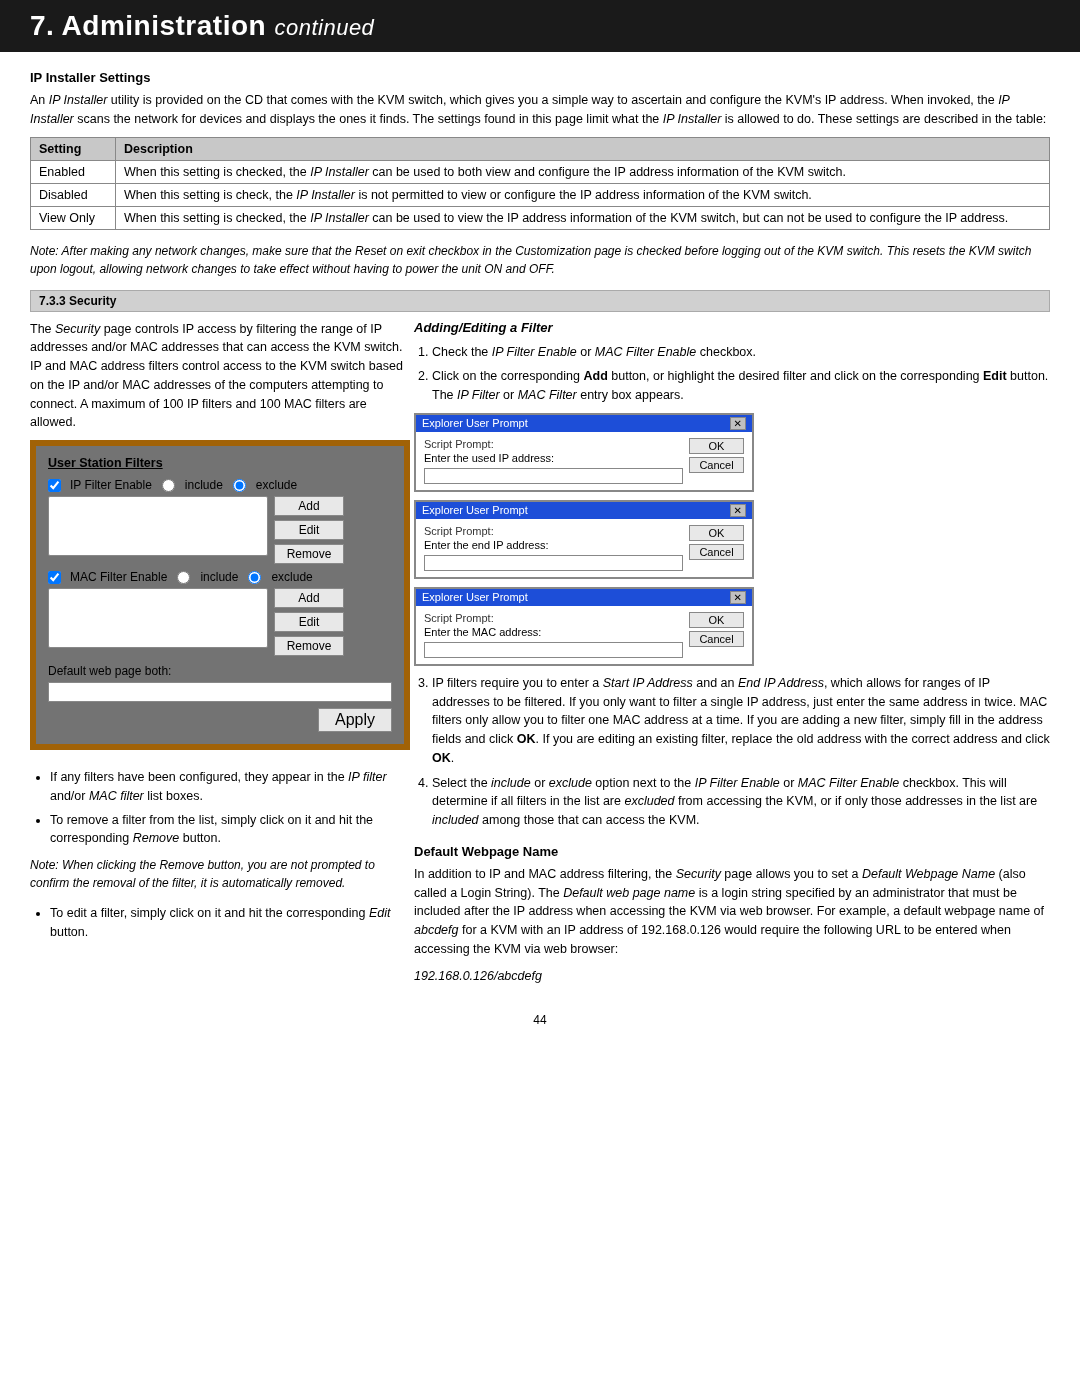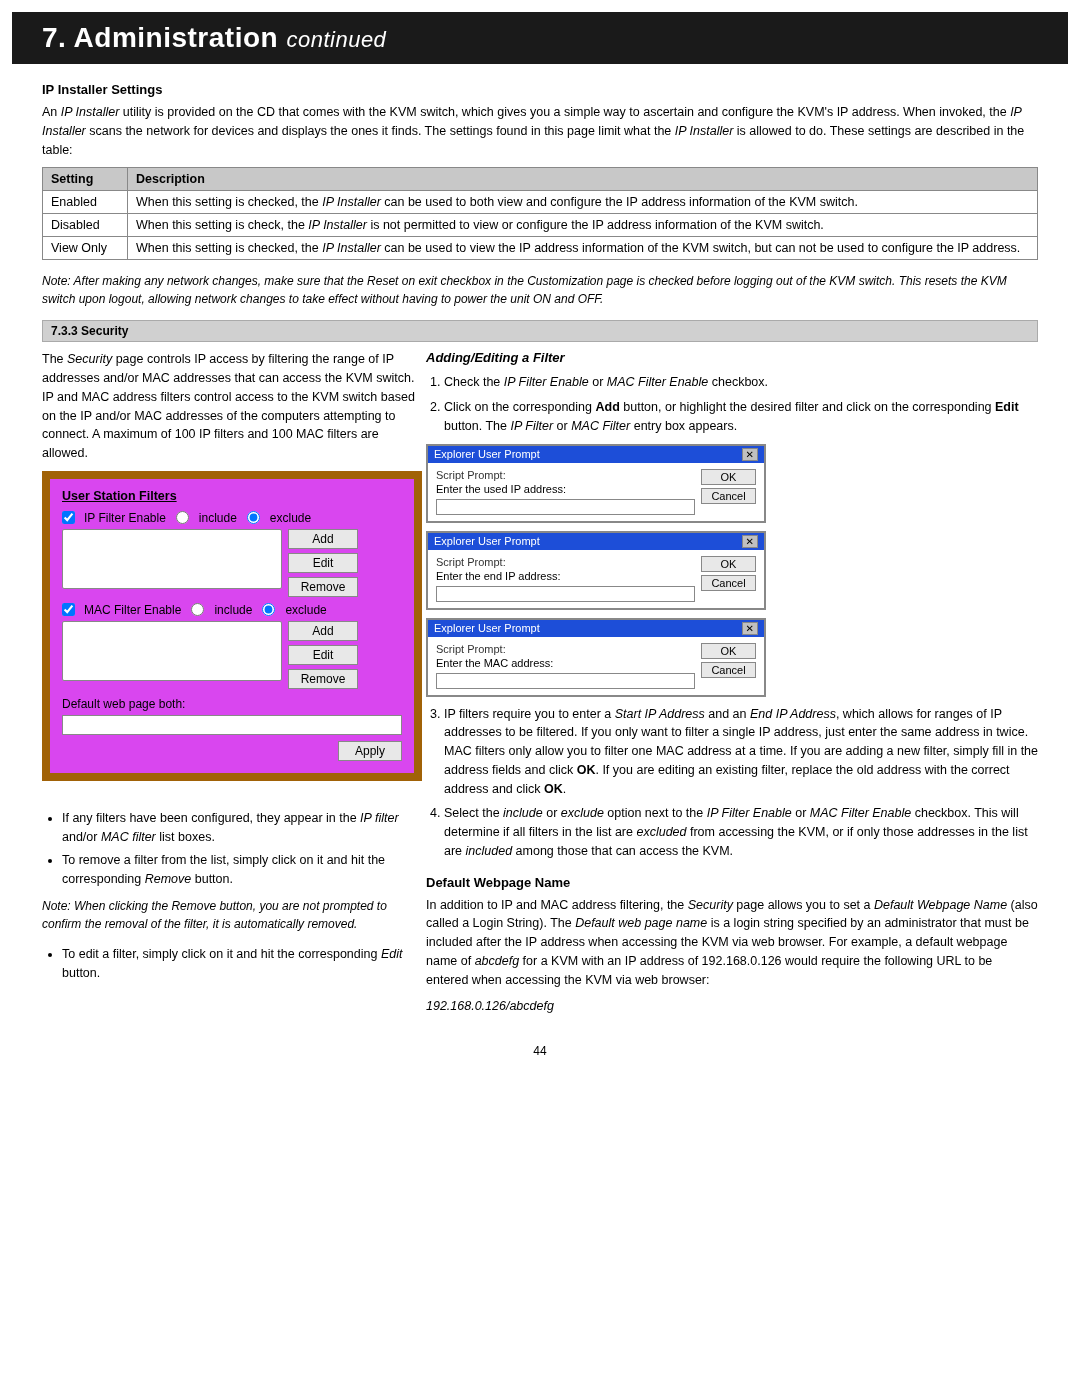--- a/index.html
+++ b/index.html
@@ -7,21 +7,21 @@
       font-family: Arial, Helvetica, sans-serif;
       font-size: 13px;
       background: #fff;
       color: #000;
       width: 1080px;
       min-height: 1397px;
     }
 
     .page-container {
       width: 1080px;
-      padding: 12px;
+      padding: 0;
     }
 
     
     .page-header {
       background: #1a1a1a;
       color: #fff;
       padding: 10px 30px 10px 30px;
       margin-bottom: 18px;
     }
     .page-header h1 {
@@ -103,24 +103,24 @@
     .col-left {
       flex: 0 0 380px;
       width: 380px;
     }
     .col-right {
       flex: 1;
     }
 
     
     .filters-box {
-      border: 8px solid #a16207;
+      border: 6px solid #a16207;
       padding: 10px 12px 12px 12px;
-      background: #d946ef;
-      margin-bottom: 28px;
+      background: #737373;
+      margin-bottom: 18px;
     }
     .filters-box-title {
       font-weight: bold;
       font-size: 12.5px;
       margin-bottom: 8px;
       text-decoration: underline;
     }
 
     .filter-row {
       display: flex;
@@ -183,21 +183,21 @@
       border: 1px solid #888;
       padding: 2px 4px;
       font-size: 12px;
       margin-bottom: 6px;
     }
     .apply-row {
       text-align: right;
     }
     .apply-btn {
       padding: 2px 16px;
-      font-size: 12px;
+      font-size: 16px;
       border: 1px solid #888;
       background: #e8e8e8;
       cursor: pointer;
     }
 
     
     .bullet-list {
       list-style: disc;
       padding-left: 20px;
       font-size: 12.5px;

